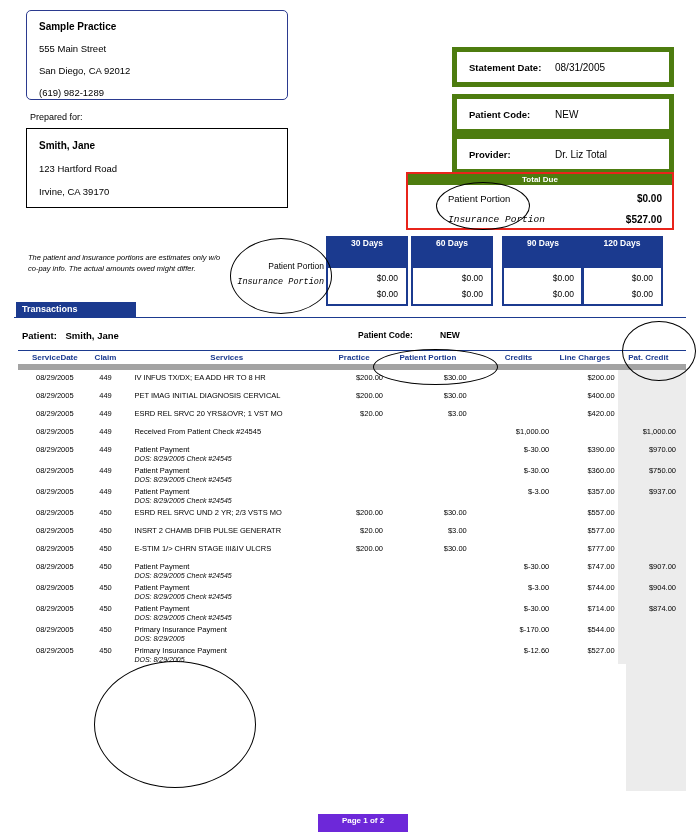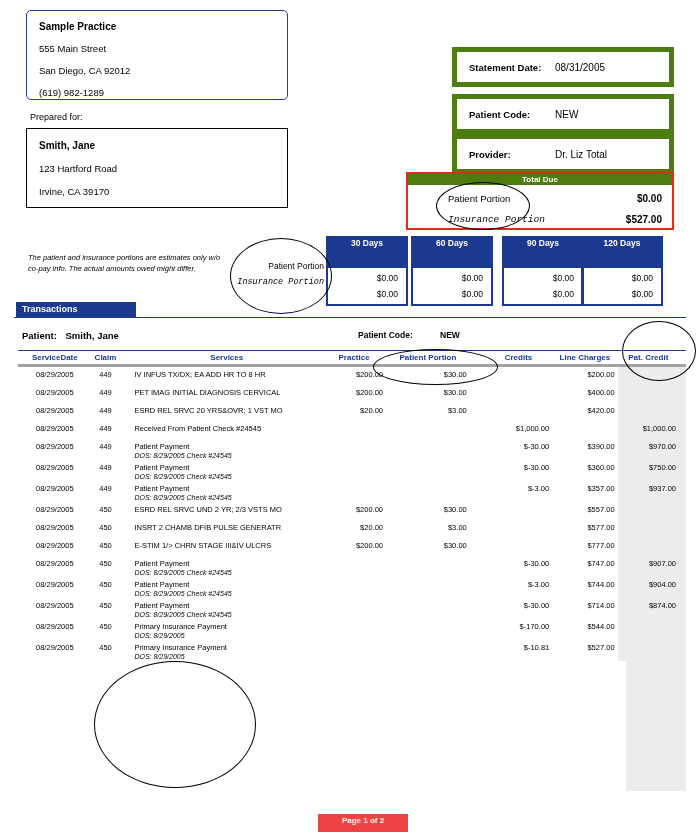--- a/index.html
+++ b/index.html
@@ -233,21 +233,21 @@
     left: 18px;
     top: 350px;
     width: 668px;
     border-collapse: collapse;
     font-size: 7.5px;
   }
   .tbl th {
     color: #1b3a8f;
     font-weight: bold;
     font-size: 8px;
-    border-bottom: 3px solid #a3a3a3;
+    border-bottom: 6px solid #a3a3a3;
     border-top: 1px solid #1b3a8f;
     padding: 2px 3px;
     text-align: center;
     white-space: nowrap;
   }
   .tbl td {
     padding: 3px 3px 1px 3px;
     vertical-align: top;
     height: 14px;
   }
@@ -293,21 +293,21 @@
   #el-patcredit-header { left: 622px; top: 321px; width: 72px; height: 58px; }
   #el-payments { left: 94px; top: 661px; width: 160px; height: 125px; }
 
   
   .footer {
     position: absolute;
     left: 318px;
     top: 814px;
     width: 90px;
     height: 18px;
-    background: #ef4444;
+    background: #6d28d9;
     color: #ffffff;
     font-size: 8px;
     font-weight: bold;
     text-align: center;
     line-height: 13px;
   }
 </style>
 </head>
 <body>
 
@@ -552,21 +552,21 @@
           <td class="c-credits">$-170.00</td>
           <td class="c-lb">$544.00</td>
           <td class="c-pc"></td>
         </tr>
         <tr>
           <td class="c-date">08/29/2005</td>
           <td class="c-claim">450</td>
           <td class="c-serv">Primary Insurance Payment<span class="sub">DOS: 8/29/2005</span></td>
           <td class="c-charges"></td>
           <td class="c-pp"></td>
-          <td class="c-credits">$-10.81</td>
+          <td class="c-credits">$-12.60</td>
           <td class="c-lb">$527.00</td>
           <td class="c-pc"></td>
         </tr>
       </tbody>
   </table>
 
   <div class="ellipse" id="el-patient-portion-top"></div>
   <div class="ellipse" id="el-aging-portion"></div>
   <div class="ellipse" id="el-pp-header"></div>
   <div class="ellipse" id="el-patcredit-header"></div>

